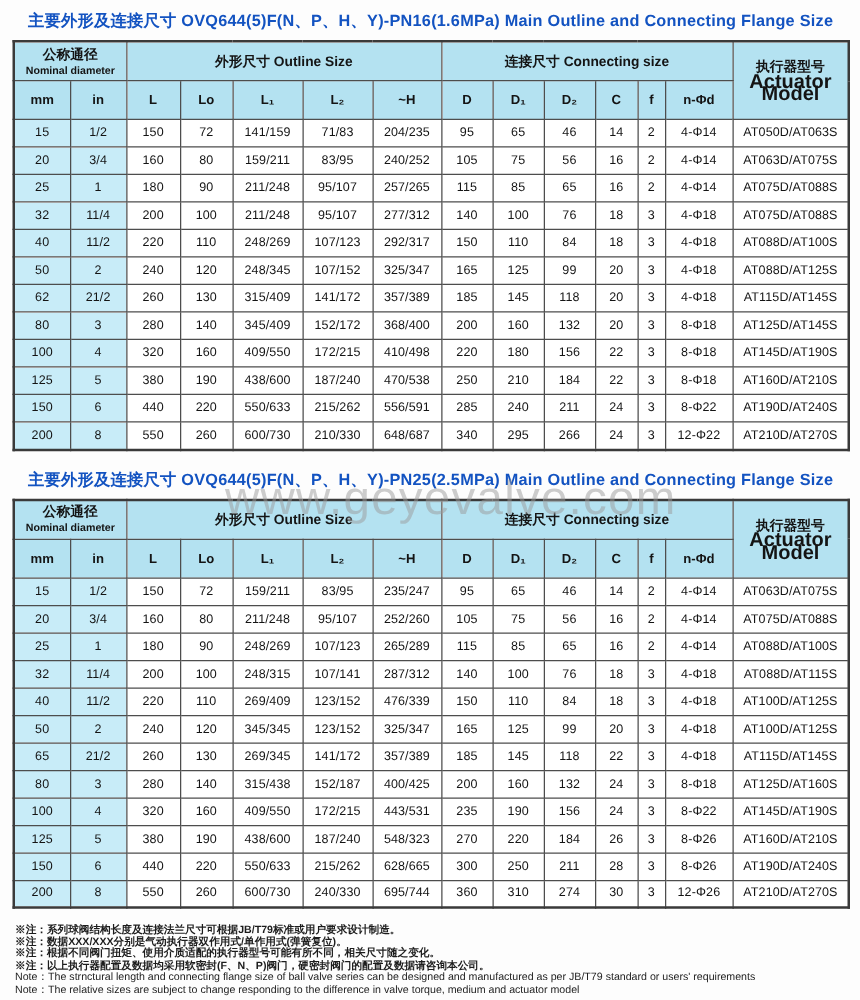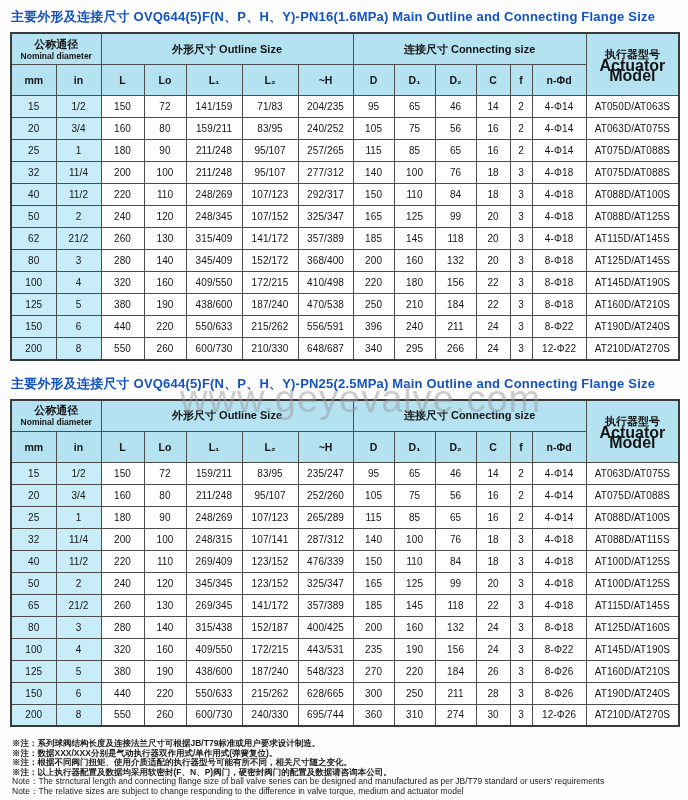--- a/index.html
+++ b/index.html
@@ -17,20 +17,21 @@
     width: 668px;
     padding: 8px 10px 0 10px;
   }
   .table-title {
     margin: 0 0 6px 1px;
     font-size: 13px;
     font-weight: bold;
     color: #1353c1;
     letter-spacing: 0.2px;
     white-space: nowrap;
+    text-align: center;
   }
   .section2 { margin-top: 14px; }
   table.spec {
     width: 668px;
     border-collapse: collapse;
     table-layout: fixed;
     border: 2px solid #3a3a3a;
     background: #ffffff;
   }
   table.spec th, table.spec td {
@@ -297,21 +298,21 @@
             <td>AT160D/AT210S</td>
           </tr>
           <tr>
             <td class="c-blue">150</td>
             <td class="c-blue">6</td>
             <td>440</td>
             <td>220</td>
             <td>550/633</td>
             <td>215/262</td>
             <td>556/591</td>
-            <td>396</td>
+            <td>285</td>
             <td>240</td>
             <td>211</td>
             <td>24</td>
             <td>3</td>
             <td>8-Φ22</td>
             <td>AT190D/AT240S</td>
           </tr>
           <tr>
             <td class="c-blue">200</td>
             <td class="c-blue">8</td>

